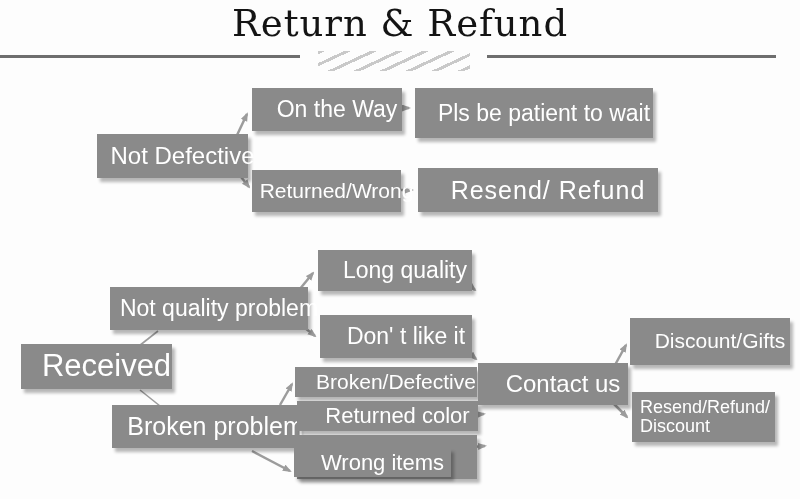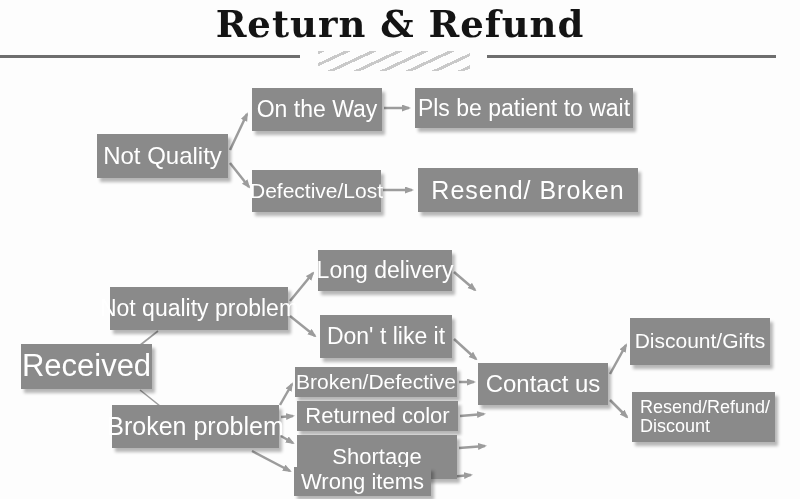--- a/index.html
+++ b/index.html
@@ -6,36 +6,36 @@
   .canvas{
     position:relative;width:800px;height:499px;overflow:hidden;
     background:#fdfdfd;
     font-family:"Liberation Sans", sans-serif;
   }
   
   .title{
     position:absolute;top:2px;left:0;width:100%;
     text-align:center;
     font-family:"DejaVu Serif","Liberation Serif",serif;
-    font-weight:bold;font-size:37px;color:#141414;letter-spacing:1px;
+    font-weight:normal;font-size:37px;color:#141414;letter-spacing:1px;
   }
   .rule{position:absolute;top:55px;height:3px;background:#6e6e6e;}
   .rule-left{left:0;width:300px;}
   .rule-right{left:487px;width:289px;}
   .hatch{
     position:absolute;left:318px;top:51px;width:152px;height:20px;
     background:repeating-linear-gradient(155deg,#c9c9c9 0 3px,transparent 3px 11px);
   }
   
   .box{
     position:absolute;
     background:#8a8a8a;color:#ffffff;
     display:flex;align-items:center;justify-content:center;
     box-shadow:3px 4px 3px rgba(0,0,0,0.28);
-    white-space:nowrap;line-height:1.05;
+    white-space:nowrap;line-height:1.05;padding-left:20px;
   }
   .box.two-line{flex-direction:column;align-items:flex-start;justify-content:center;padding-left:8px;box-sizing:border-box;}
   
   .arrows{position:absolute;left:0;top:0;}
   .arrows line{stroke:#9c9c9c;stroke-width:2.5;}
   .arrows line.plain{stroke-width:1.6;}
 </style>
 </head>
 <body>
 
@@ -67,47 +67,47 @@
     <line x1="281" y1="436" x2="293" y2="443" marker-end="url(#ah)"></line>
     <line x1="252" y1="451" x2="290" y2="471" marker-end="url(#ah)"></line>
     <line x1="459" y1="382" x2="474" y2="382" marker-end="url(#ah)"></line>
     <line x1="460" y1="416" x2="484" y2="414" marker-end="url(#ah)"></line>
     <line x1="459" y1="448" x2="485" y2="446" marker-end="url(#ah)"></line>
     <line x1="449" y1="477" x2="471" y2="475" marker-end="url(#ah)"></line>
     <line x1="610" y1="374" x2="626" y2="345" marker-end="url(#ah)"></line>
     <line x1="610" y1="400" x2="627" y2="417" marker-end="url(#ah)"></line>
   </svg>
 
-  <div class="box" style="left:97px;top:134px;width:131px;height:44px;font-size:24px">Not Quality</div>
+  <div class="box" style="left:97px;top:134px;width:131px;height:44px;font-size:24px">Not Defective</div>
 
   <div class="box" style="left:252px;top:88px;width:130px;height:43px;font-size:23px">On the Way</div>
 
-  <div class="box" style="left:415px;top:88px;width:218px;height:40px;font-size:23px">Pls be patient to wait</div>
+  <div class="box" style="left:415px;top:88px;width:218px;height:50px;font-size:23px">Pls be patient to wait</div>
 
-  <div class="box" style="left:252px;top:170px;width:129px;height:42px;font-size:21px">Defective/Lost</div>
+  <div class="box" style="left:252px;top:170px;width:129px;height:42px;font-size:21px">Returned/Wrong</div>
 
-  <div class="box" style="left:418px;top:168px;width:220px;height:44px;font-size:25px;letter-spacing:1px">Resend/ Broken</div>
+  <div class="box" style="left:418px;top:168px;width:220px;height:44px;font-size:25px;letter-spacing:1px">Resend/ Refund</div>
 
   <div class="box" style="left:110px;top:287px;width:178px;height:43px;font-size:23px">Not quality problem</div>
 
   <div class="box" style="left:21px;top:344px;width:131px;height:45px;font-size:31px">Received</div>
 
   <div class="box" style="left:112px;top:405px;width:167px;height:43px;font-size:25px">Broken problem</div>
 
-  <div class="box" style="left:318px;top:250px;width:134px;height:41px;font-size:23px">Long delivery</div>
+  <div class="box" style="left:318px;top:250px;width:134px;height:41px;font-size:23px">Long quality</div>
 
   <div class="box" style="left:295px;top:367px;width:162px;height:30px;font-size:21px">Broken/Defective</div>
 
   <div class="box" style="left:320px;top:315px;width:132px;height:43px;font-size:23px">Don' t like it</div>
 
   <div class="box" style="left:297px;top:401px;width:161px;height:30px;font-size:22px">Returned color</div>
 
   <div class="box" style="left:297px;top:435px;width:160px;height:44px;font-size:22px">Shortage</div>
 
-  <div class="box" style="left:294px;top:467px;width:137px;height:29px;font-size:22px">Wrong items</div>
+  <div class="box" style="left:294px;top:448px;width:137px;height:29px;font-size:22px">Wrong items</div>
 
   <div class="box" style="left:478px;top:363px;width:130px;height:42px;font-size:24px">Contact us</div>
 
   <div class="box" style="left:630px;top:318px;width:140px;height:47px;font-size:21px">Discount/Gifts</div>
 
   <div class="box two-line" style="left:632px;top:392px;width:143px;height:50px;font-size:18px">
     <span>Resend/Refund/</span>
     <span>Discount</span>
   </div>
 

